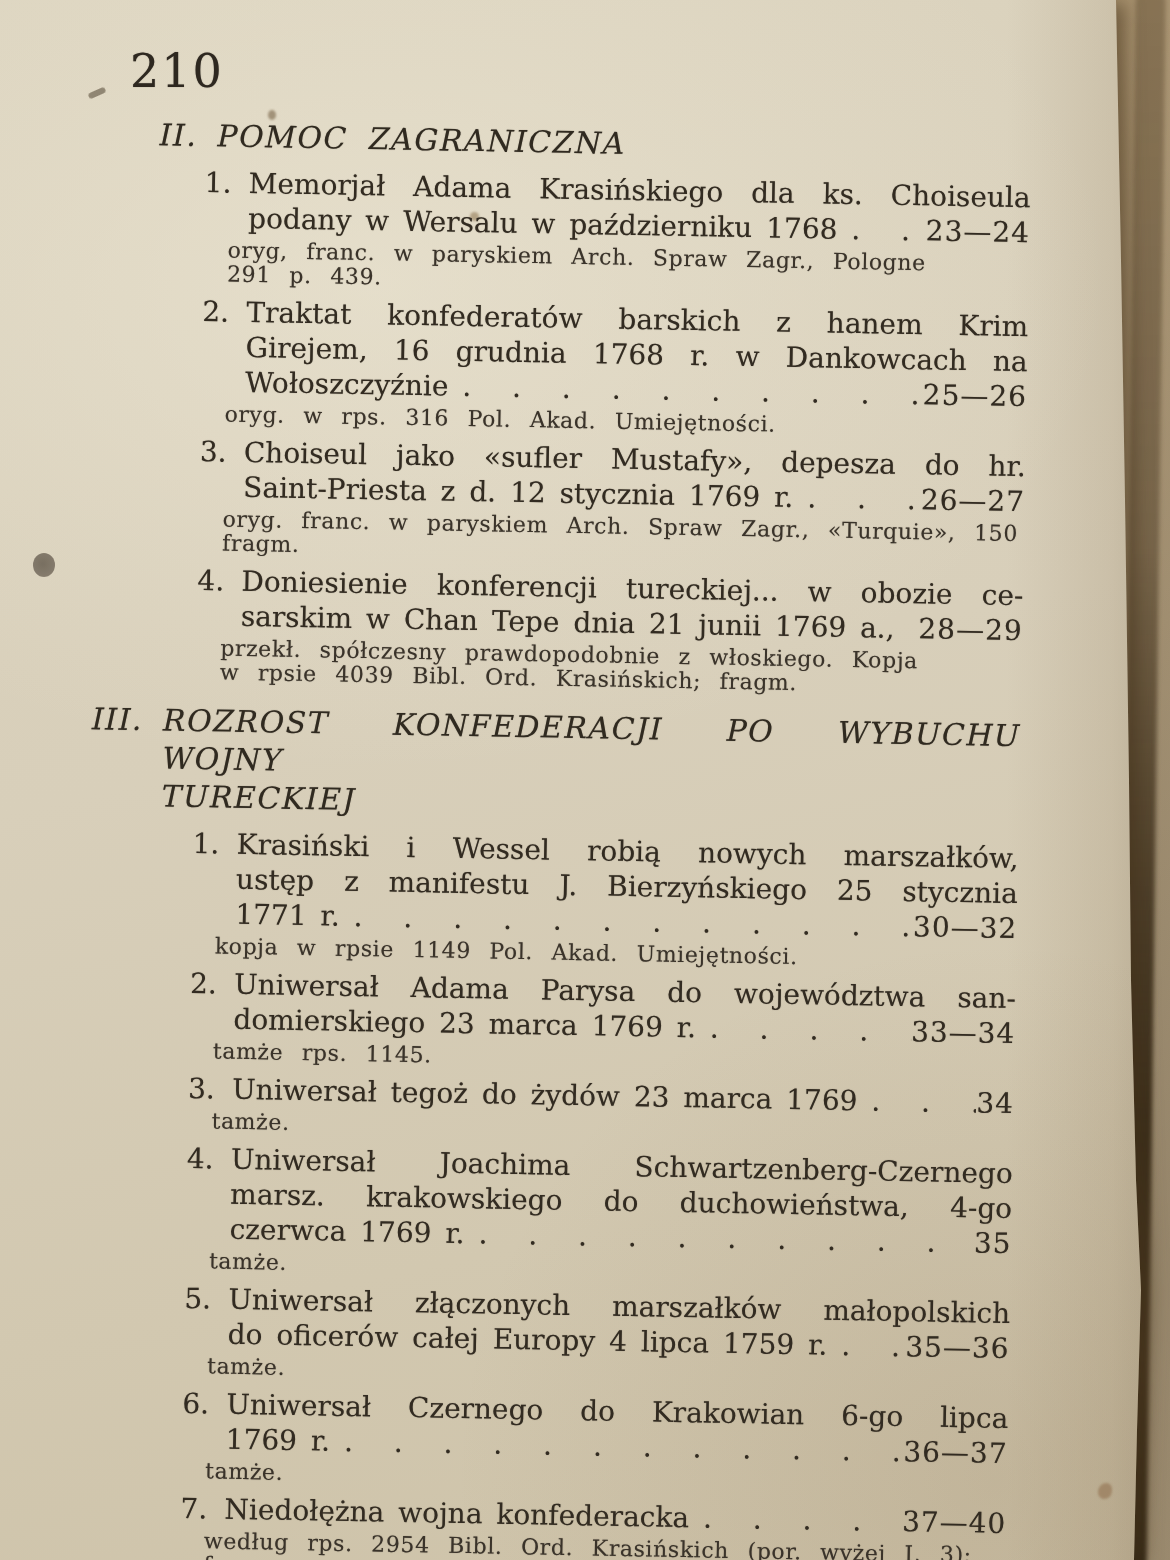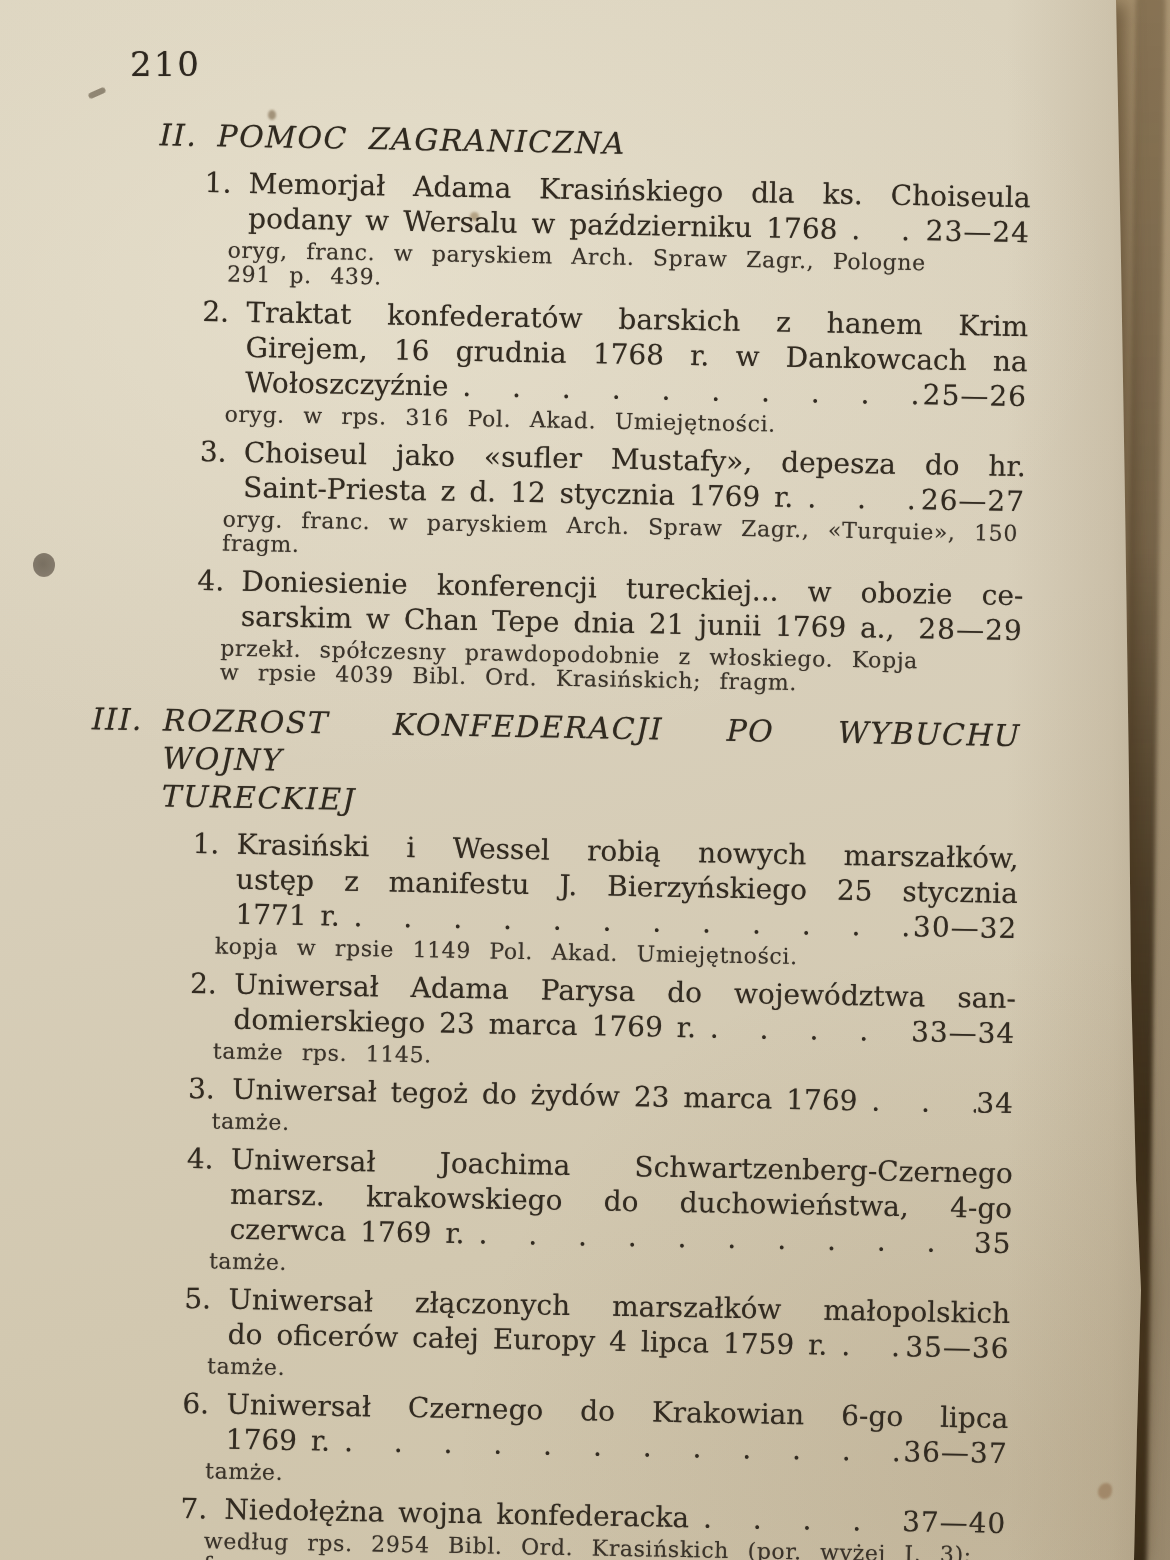--- a/index.html
+++ b/index.html
@@ -49,21 +49,21 @@
     position:absolute;left:33px;top:553px;width:22px;height:24px;
     background:radial-gradient(circle at 45% 45%,#6e6557,#7c7264 70%,rgba(124,114,100,0));
     border-radius:50%;opacity:.9;filter:blur(.5px);
   }
   .speck-a{position:absolute;left:268px;top:110px;width:8px;height:10px;background:#a2937a;border-radius:50%;filter:blur(1px);}
   .speck-b{position:absolute;left:470px;top:212px;width:9px;height:9px;background:#b3a284;border-radius:50%;filter:blur(1px);}
   .speck-c{position:absolute;left:1098px;top:1483px;width:14px;height:16px;background:#9c8060;border-radius:60% 40% 55% 45%;filter:blur(1.2px);opacity:.8;}
 
   .page-number{
     position:absolute;left:130px;top:44px;
-    font-size:34px;letter-spacing:2px;color:#2e2820;
+    font-size:46px;letter-spacing:2px;color:#2e2820;
     text-shadow:0 0 1px rgba(46,40,32,.5);
   }
   .toc{
     position:absolute;left:0;top:116px;width:1032px;
     transform:rotate(1.05deg);transform-origin:14% 0;
     text-shadow:0 0 1px rgba(46,40,32,.45);
   }
   .section + .section{margin-top:18px;}
   .heading{
     display:flex;align-items:flex-start;

